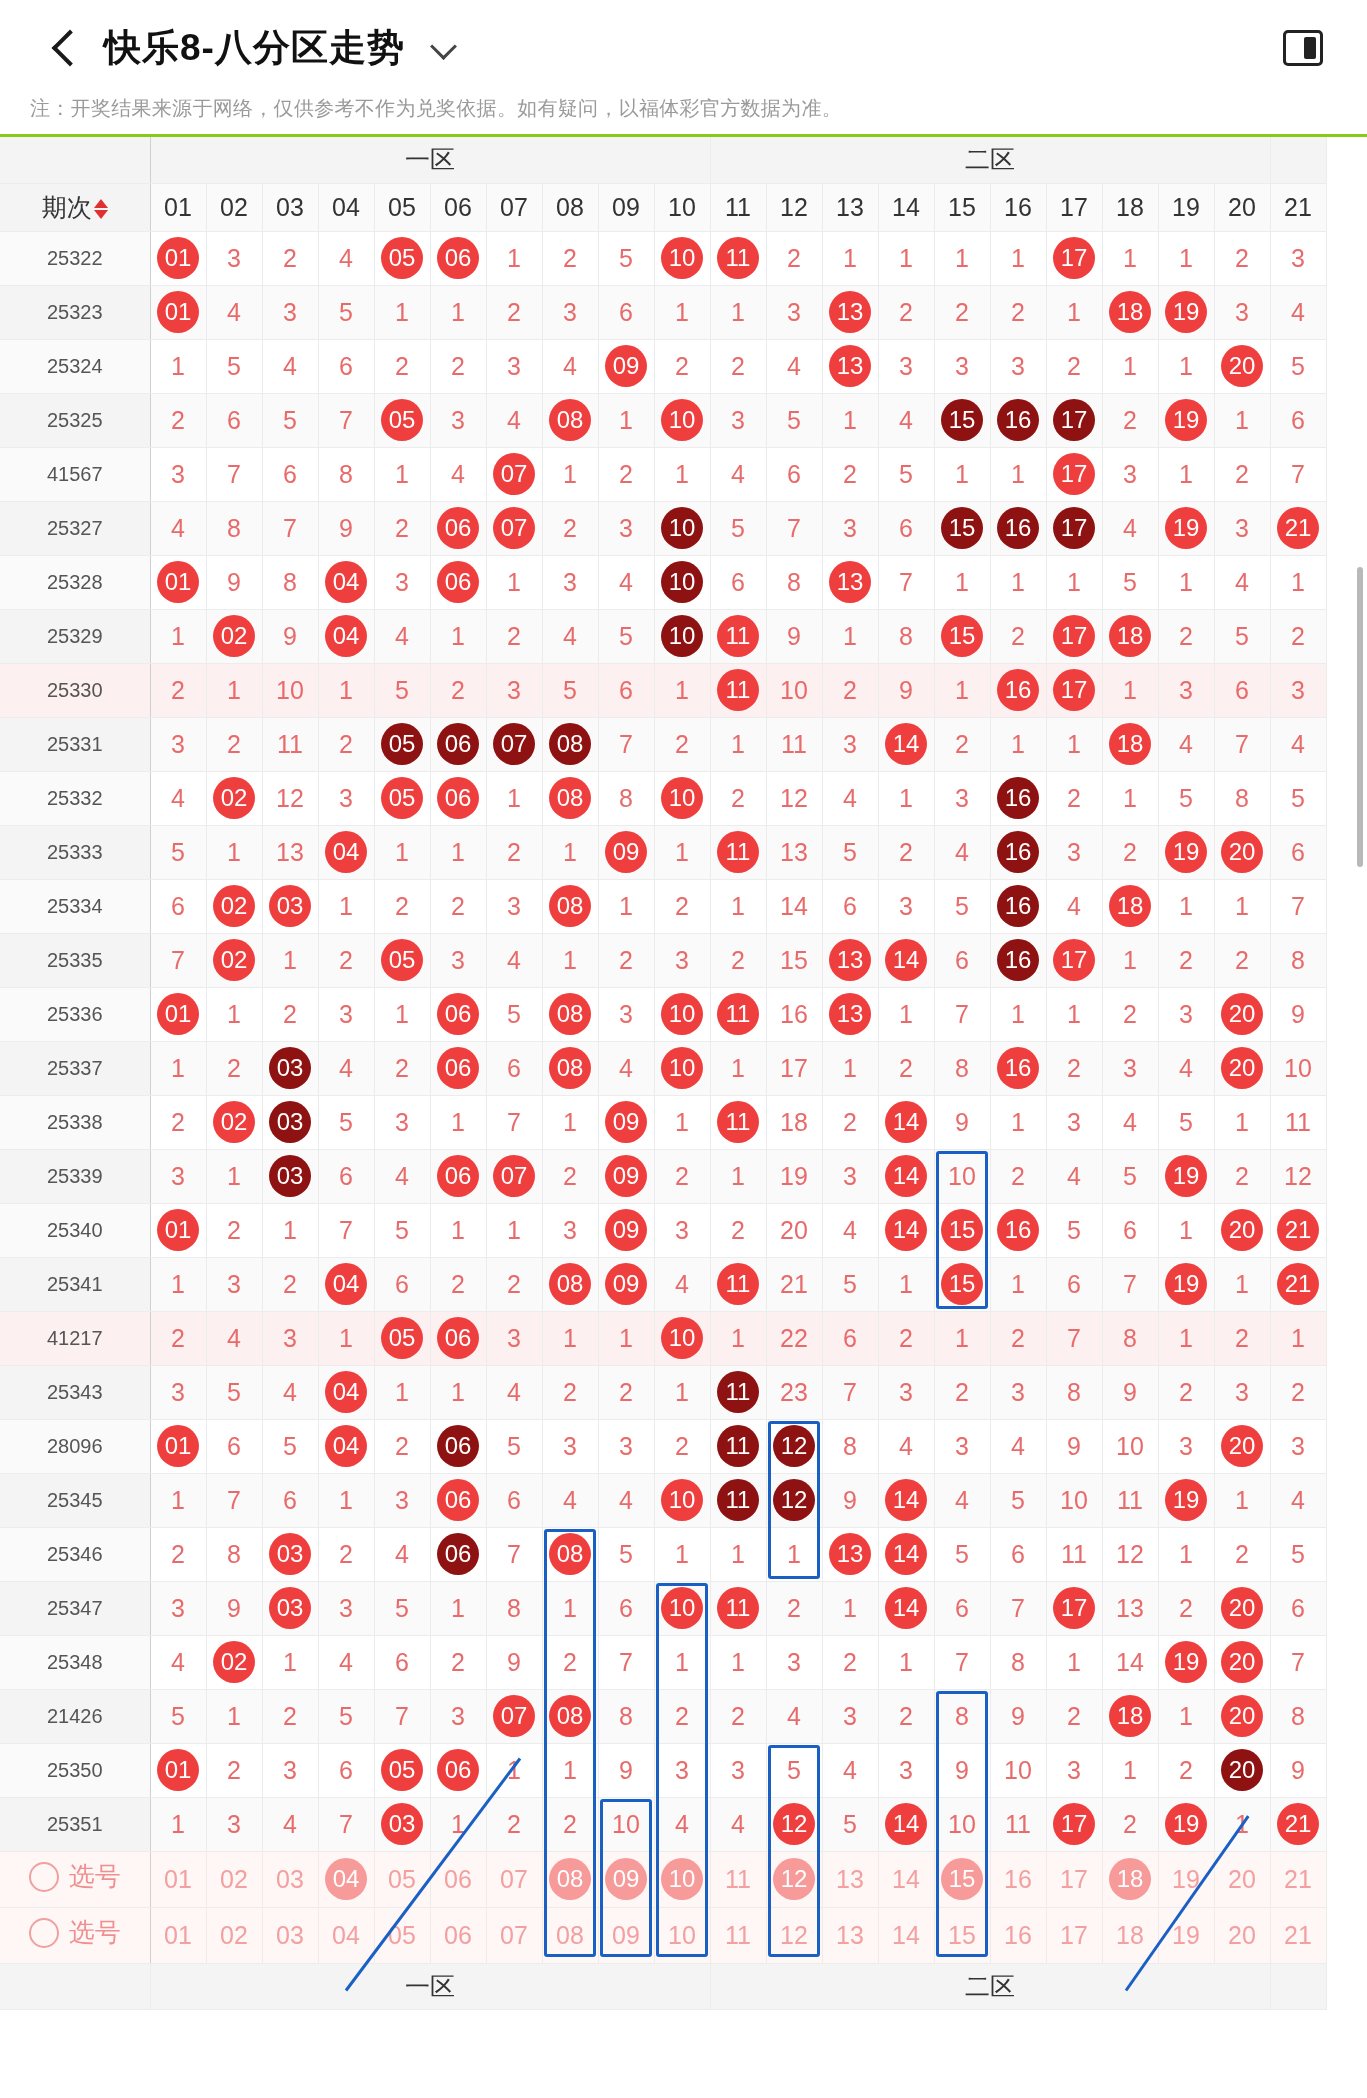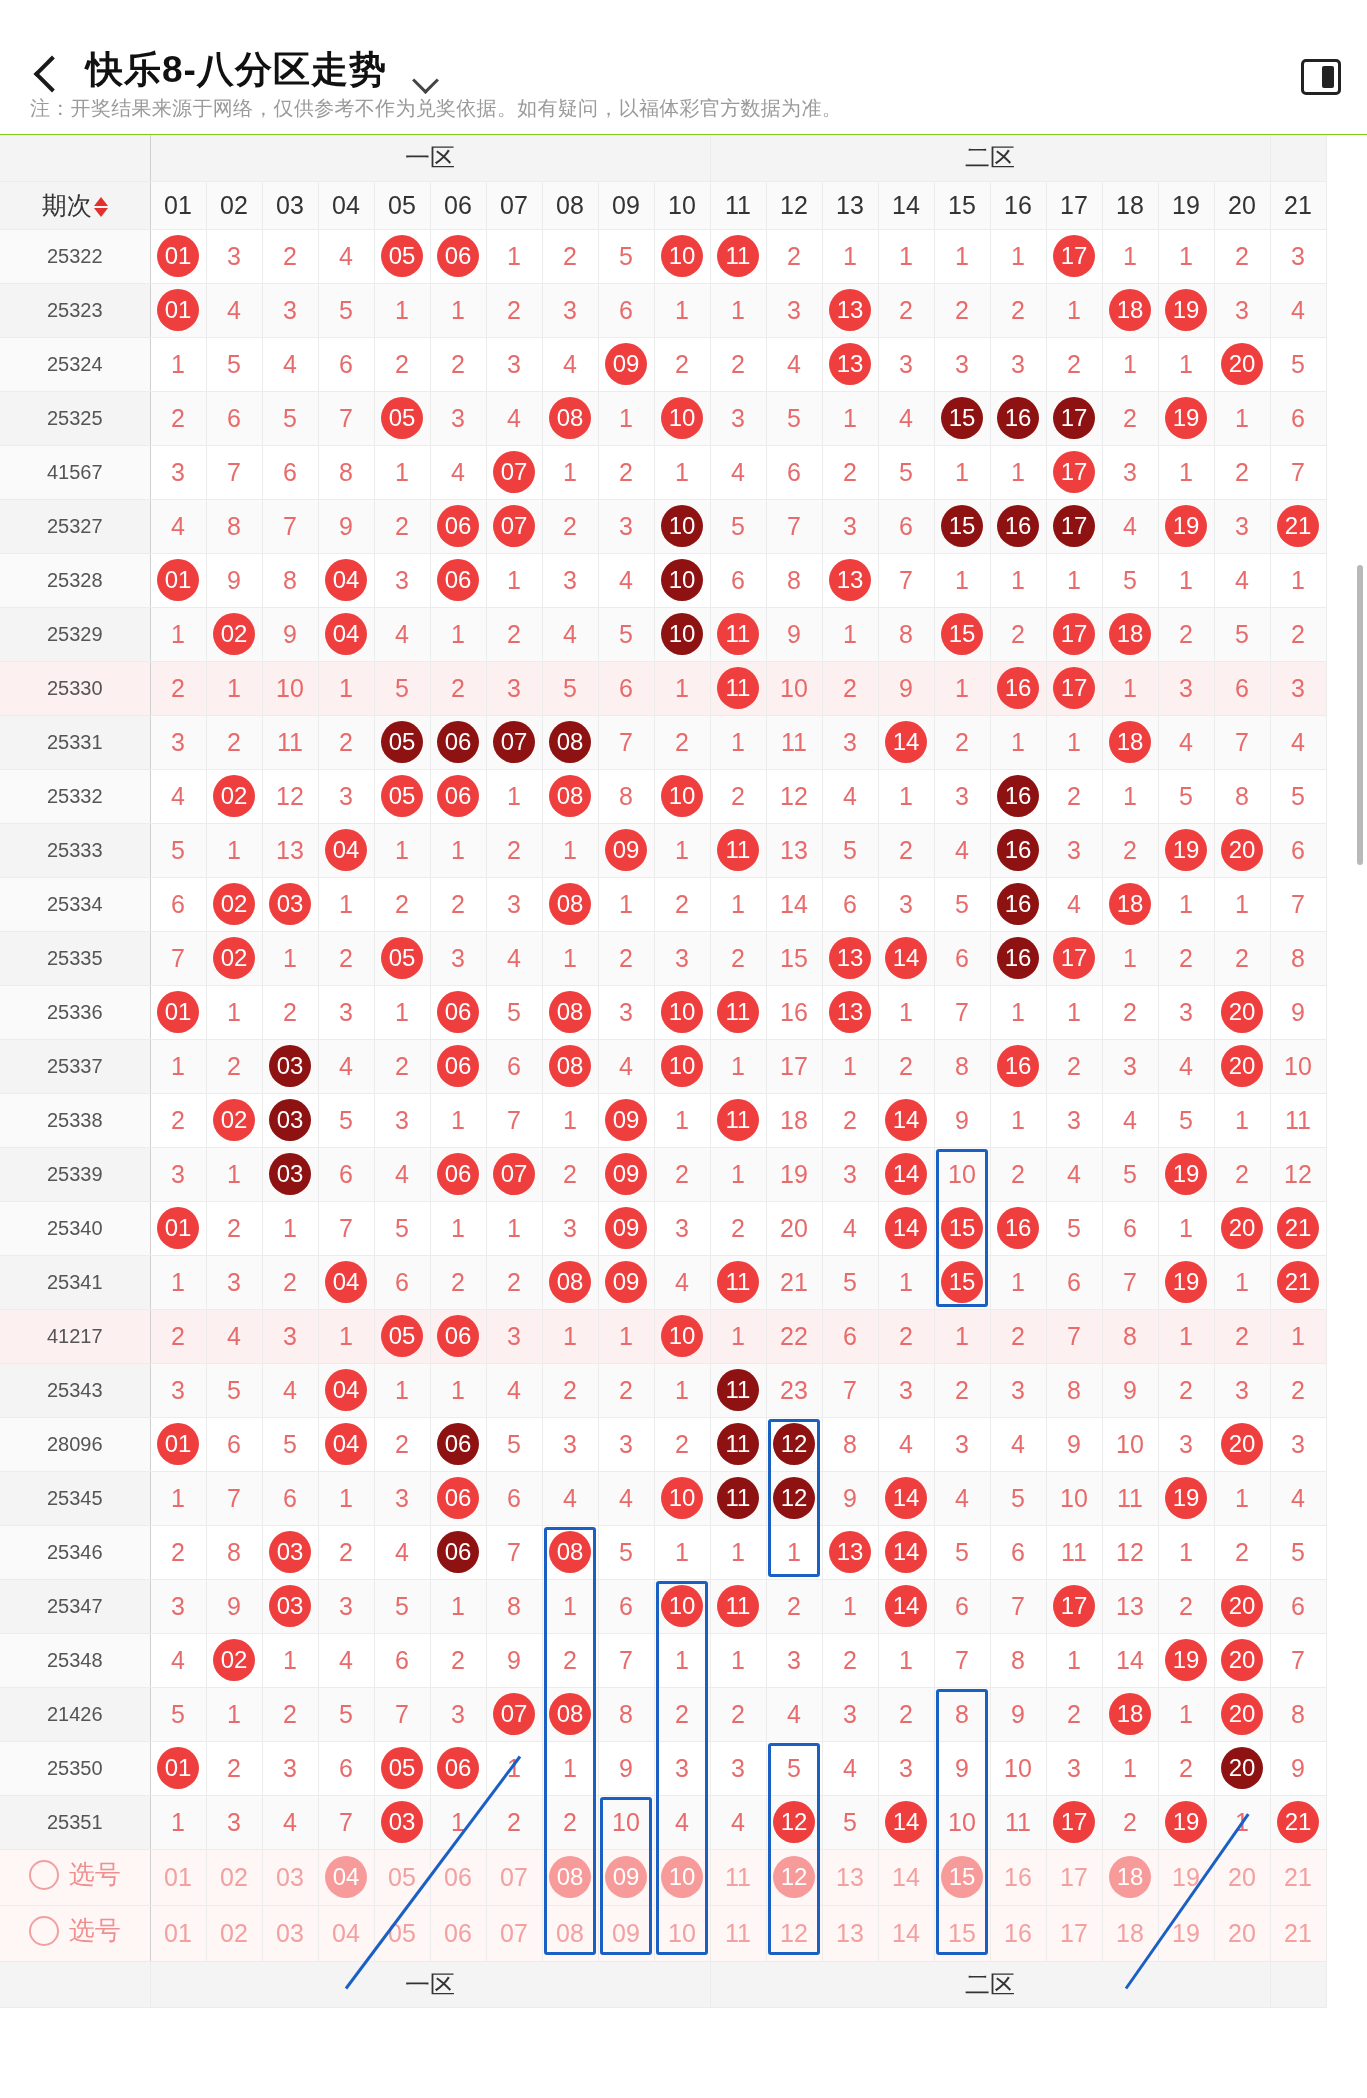--- a/index.html
+++ b/index.html
@@ -12,22 +12,22 @@
     width: 1367px;
     height: 2098px;
     overflow: hidden;
     position: relative;
   }
 
   
   .header {
     height: 95px;
     display: flex;
-    align-items: flex-end;
-    padding: 0 26px;
+    align-items: center;
+    padding: 0 44px;
     position: relative;
     background: #fff;
   }
   .back-icon {
     width: 42px; height: 42px;
     position: relative;
     flex: 0 0 auto;
     margin-right: 18px;
   }
   .back-icon::before {
@@ -83,21 +83,21 @@
   .note {
     font-size: 20px;
     color: #9a9a9a;
     padding: 0 30px 12px 30px;
     letter-spacing: 0.3px;
   }
 
   
   .table-wrap {
     position: relative;
-    border-top: 1px solid #84cc16;
+    border-top: 3px solid #84cc16;
     overflow: hidden;
     height: 1940px;
   }
   table.trend {
     border-collapse: collapse;
     table-layout: fixed;
     font-size: 25px;
     color: #e03030;
   }
   table.trend th, table.trend td {

